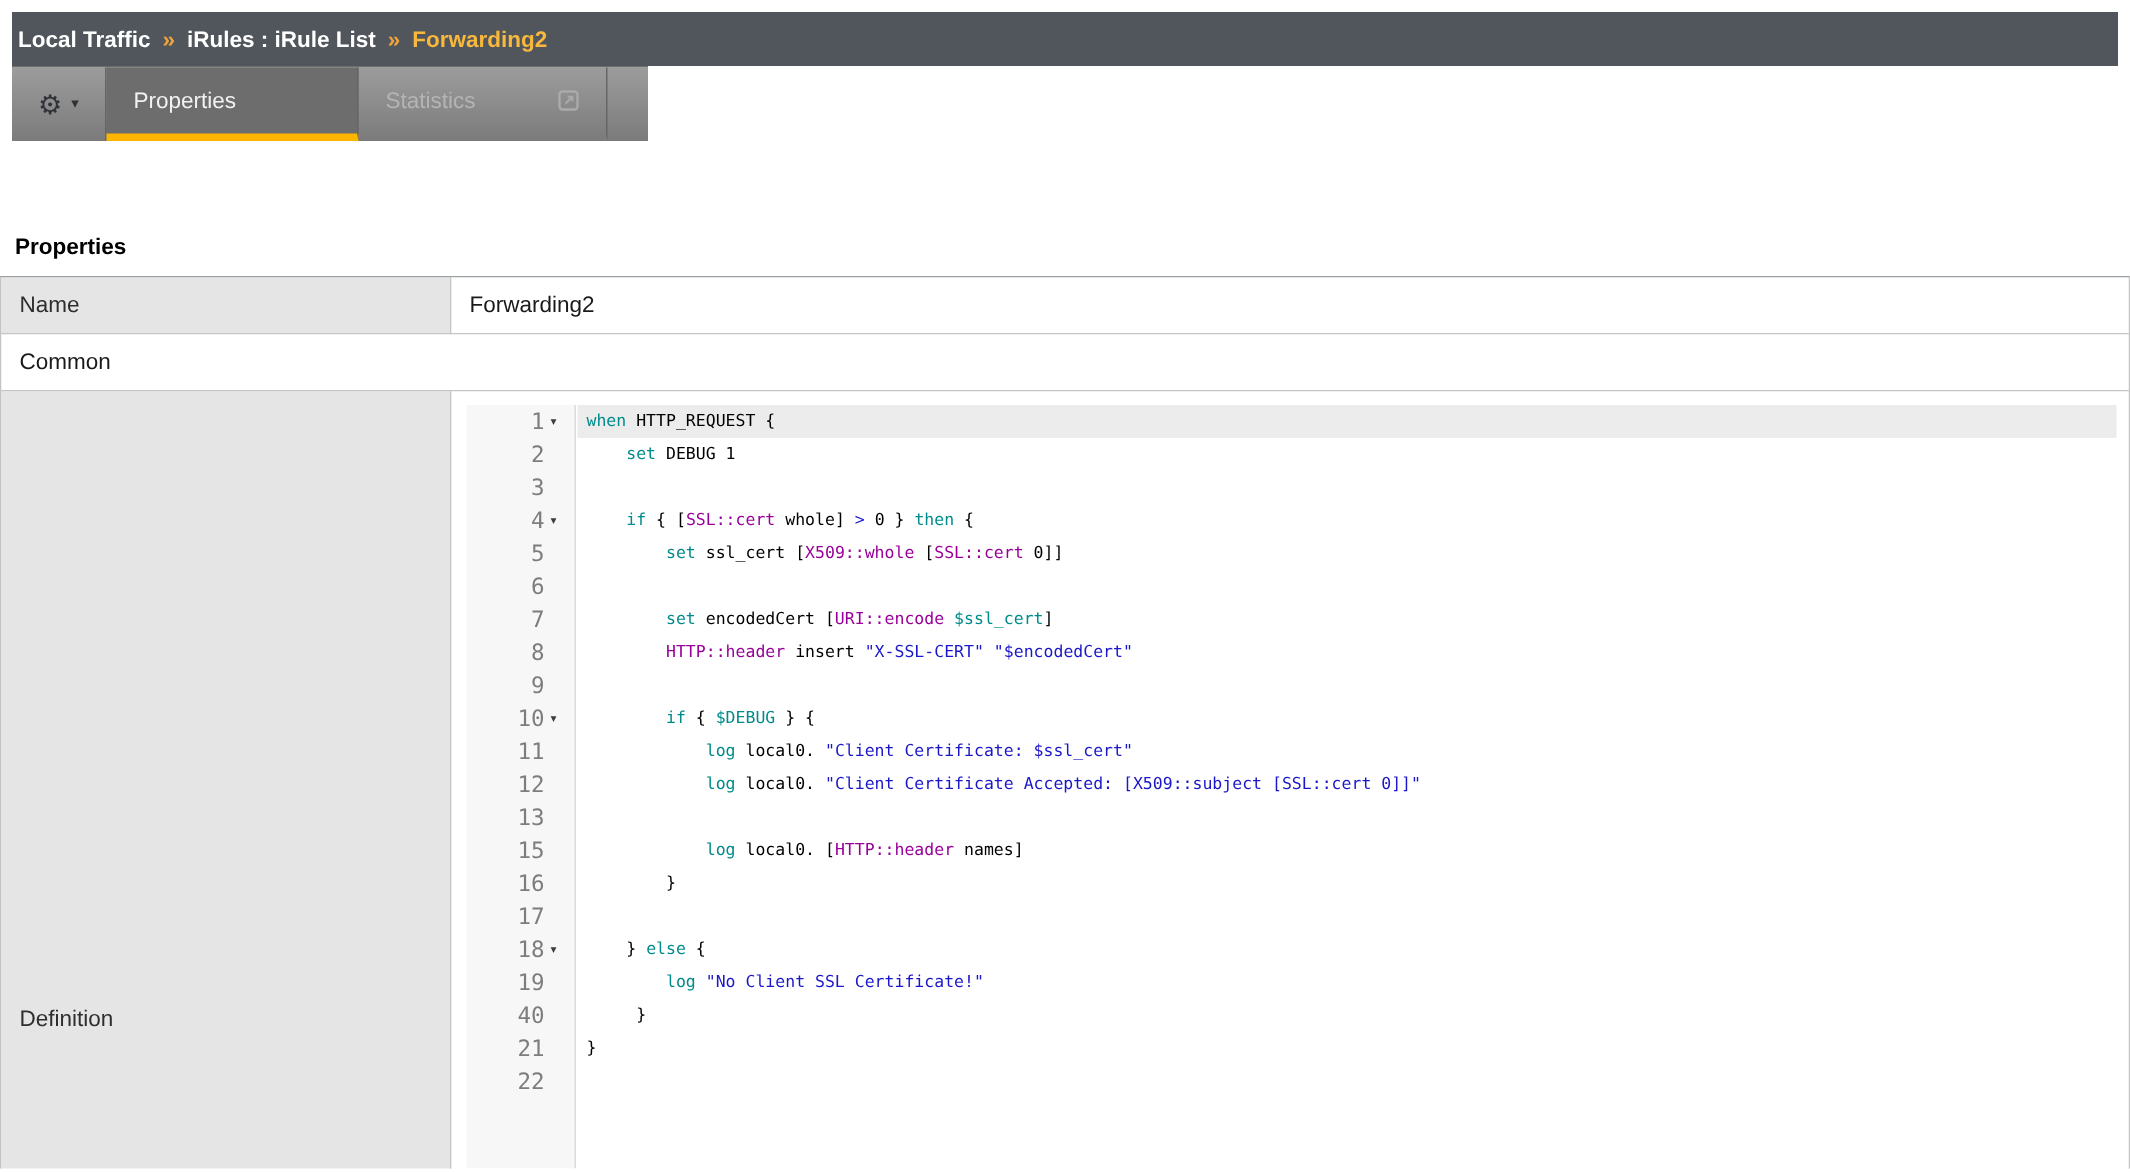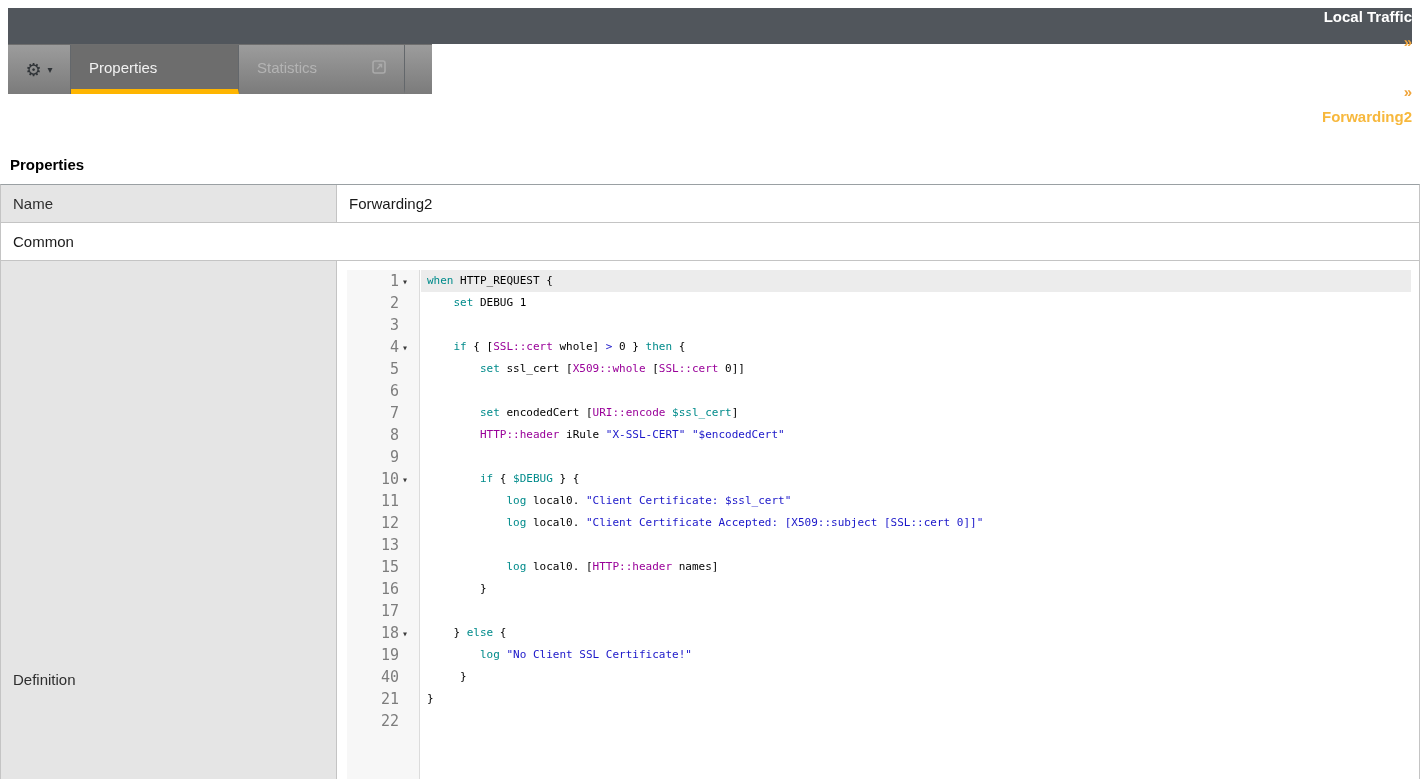--- a/index.html
+++ b/index.html
@@ -9,23 +9,23 @@
     background: #ffffff;
     font-family: "Liberation Sans", sans-serif;
     position: relative;
   }
 
   
   .breadcrumb-bar {
     margin: 8px 8px 0 8px;
     height: 36px;
     background: var(--breadcrumb-bg, #51565c);
-    display: flex; align-items: flex-end; gap: 8px;
+    display: flex; align-items: center; gap: 8px;
     padding-left: 4px;
-    font-size: 15px; font-weight: bold; flex-direction: column;
+    font-size: 15px; font-weight: bold;
   }
   .bc-link    { color: var(--breadcrumb-text, #ffffff); cursor: pointer; }
   .bc-sep     { color: var(--breadcrumb-accent, #f2a73d); }
   .bc-current { color: var(--breadcrumb-current, #f7b83d); }
 
   
   .tab-strip {
     margin-left: 8px;
     width: 424px; height: 50px;
     display: flex;
@@ -61,21 +61,21 @@
 
   
   .props-table {
     width: 1420px;
     border: 1px solid #c4c4c4;
     border-top: 1px solid #9aa0a3;
     border-bottom: 0;
   }
   .prow { display: flex; border-bottom: 1px solid #c4c4c4; }
   .plabel {
-    width: 336px; flex: none;
+    width: 300px; flex: none;
     background: var(--label-cell-bg, #e5e5e5);
     border-right: 1px solid #c4c4c4;
     padding-left: 12px;
     font-size: 15px; color: #2e2e2e;
   }
   .pvalue { flex: 1; background: #ffffff; padding-left: 12px; font-size: 15px; color: #1a1a1a; }
   .row-std { height: 38px; }
   .row-std .plabel, .row-std .pvalue { line-height: 37px; }
   .def-row { height: 518px; border-bottom: 0; }
   .def-label-cell { position: relative; }
@@ -206,21 +206,21 @@
                 <span class="ln">7</span>
                 <span class="fold"></span>
               </div>
               <div class="code"><span class="tok-pl">        </span><span class="tok-kw">set</span><span class="tok-pl"> encodedCert [</span><span class="tok-fn">URI::encode</span><span class="tok-pl"> </span><span class="tok-var">$ssl_cert</span><span class="tok-pl">]</span></div>
             </div>
             <div class="cm-line">
               <div class="gut">
                 <span class="ln">8</span>
                 <span class="fold"></span>
               </div>
-              <div class="code"><span class="tok-pl">        </span><span class="tok-fn">HTTP::header</span><span class="tok-pl"> iRule </span><span class="tok-str">"X-SSL-CERT"</span><span class="tok-pl"> </span><span class="tok-str">"$encodedCert"</span></div>
+              <div class="code"><span class="tok-pl">        </span><span class="tok-fn">HTTP::header</span><span class="tok-pl"> insert </span><span class="tok-str">"X-SSL-CERT"</span><span class="tok-pl"> </span><span class="tok-str">"$encodedCert"</span></div>
             </div>
             <div class="cm-line">
               <div class="gut">
                 <span class="ln">9</span>
                 <span class="fold"></span>
               </div>
               <div class="code"></div>
             </div>
             <div class="cm-line">
               <div class="gut">

